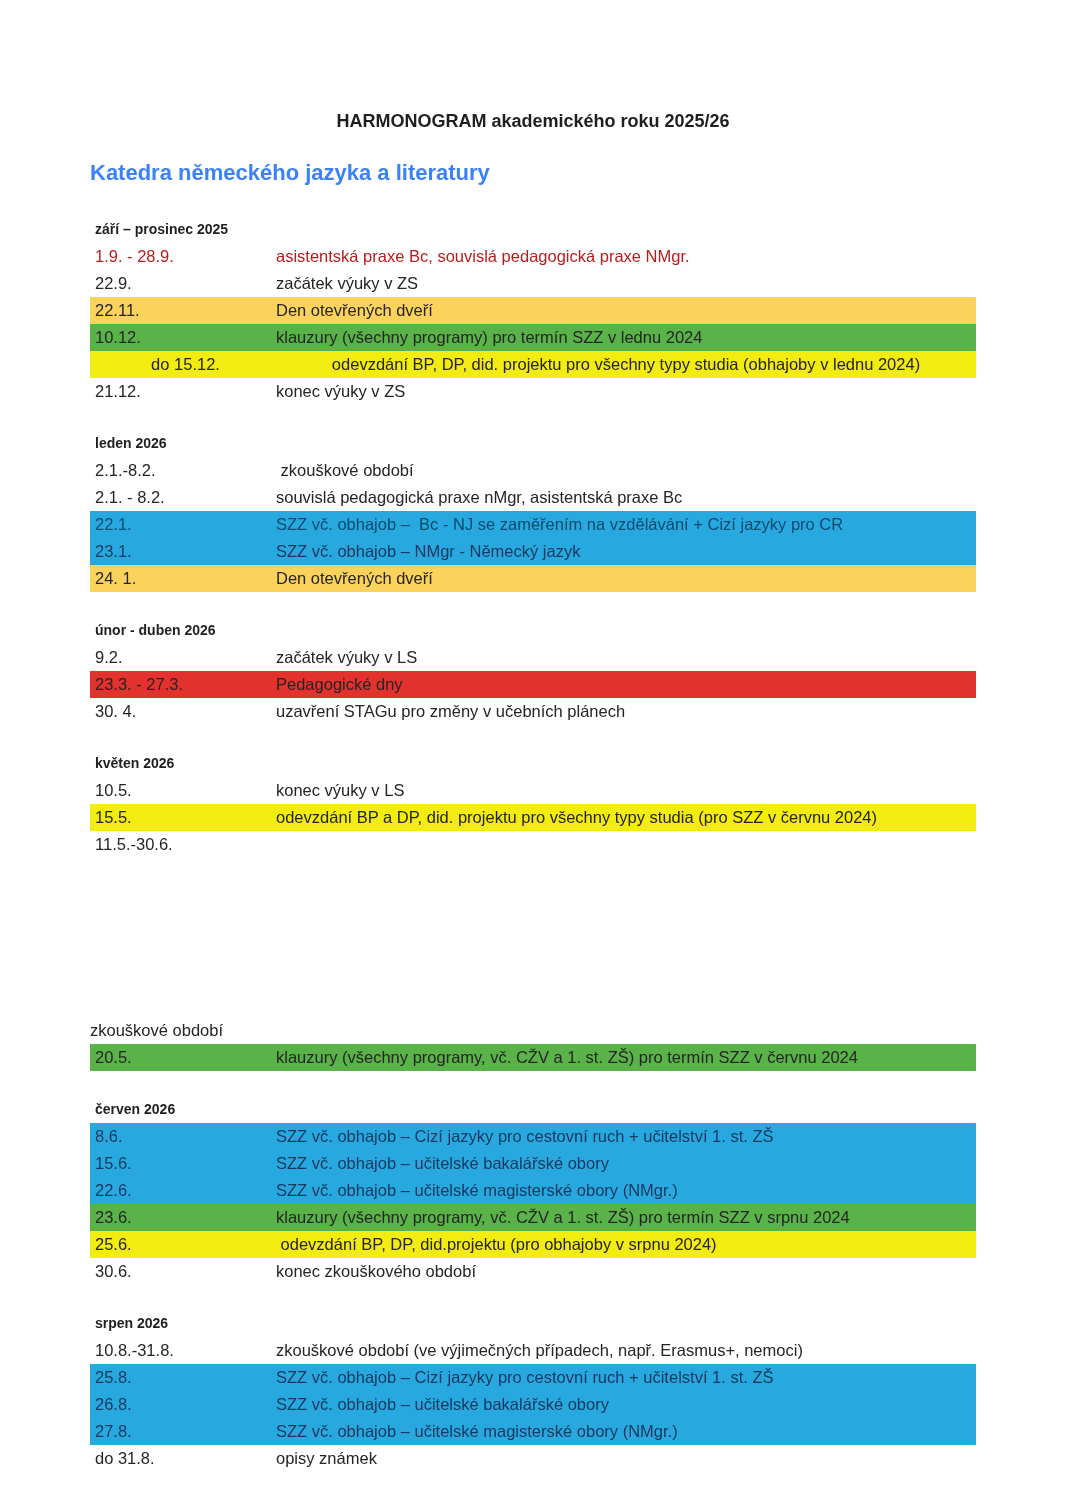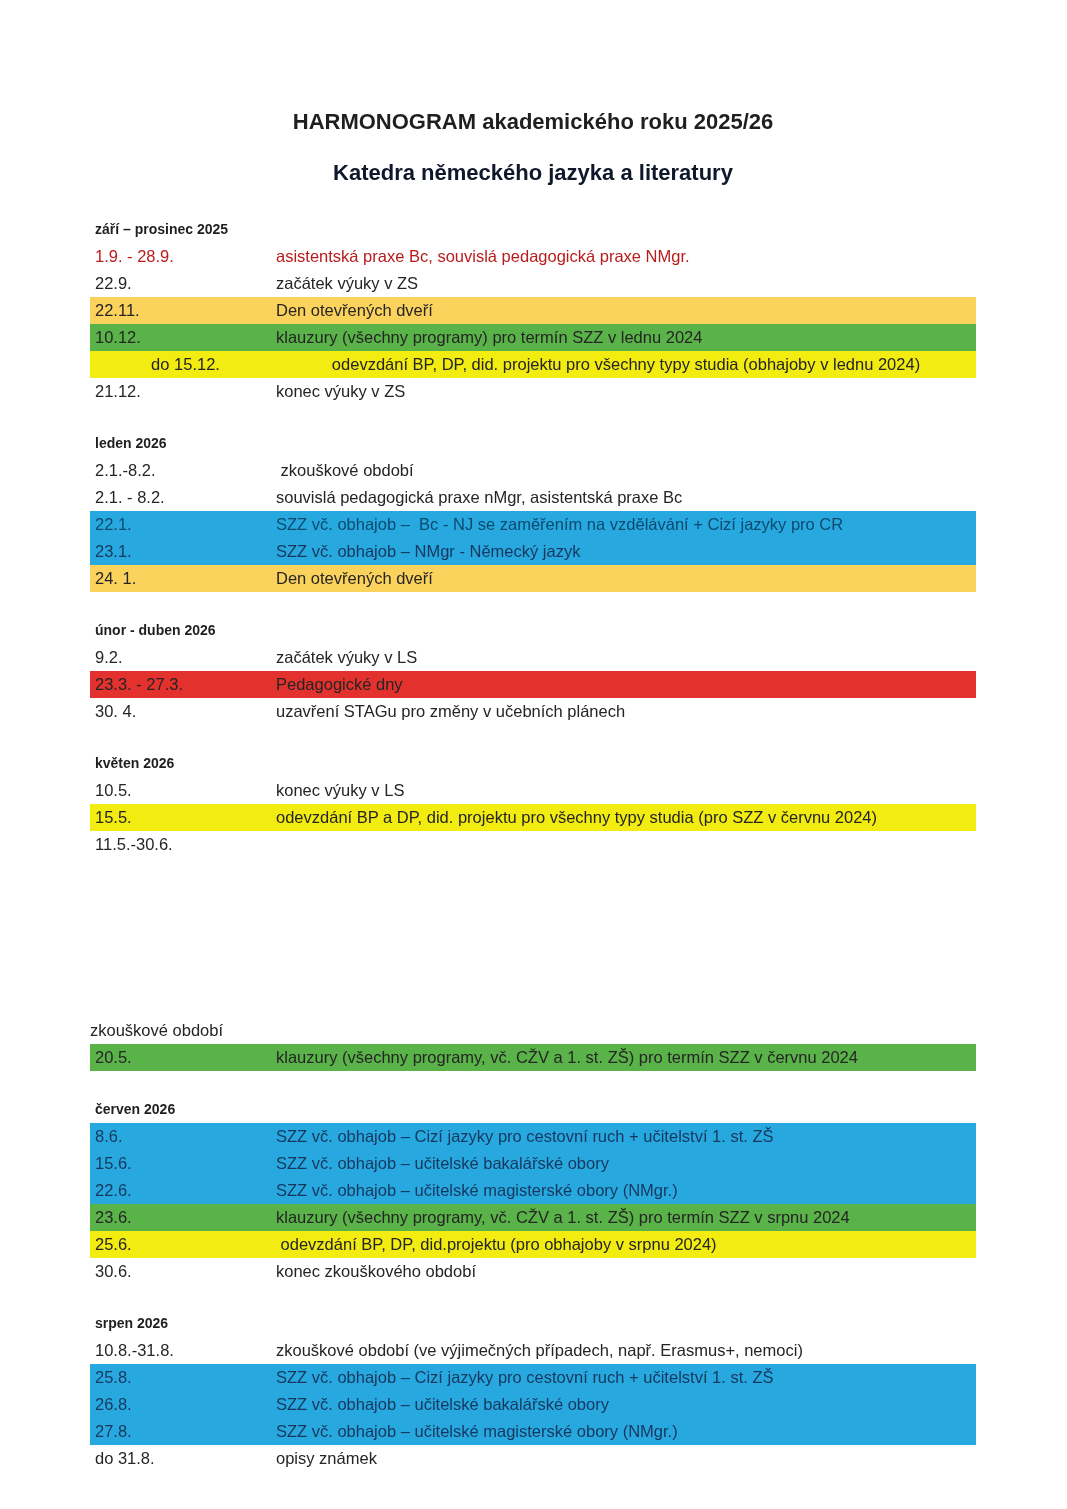--- a/index.html
+++ b/index.html
@@ -17,32 +17,31 @@
   }
   .content {
     position: absolute;
     left: 90px;
     top: 0;
     width: 886px;
   }
   .doc-title {
     margin-top: 108px;
     text-align: center;
+    font-size: 18px;
+    font-weight: bold;
+    line-height: 27px;
+    color: #1f1f1f;
+  }
+  .doc-subtitle {
+    margin-top: 24px;
     font-size: 22px;
     font-weight: bold;
     line-height: 27px;
-    color: #1f1f1f;
-  }
-  .doc-subtitle {
-    margin-top: 24px;
-    text-align: center;
-    font-size: 22px;
-    font-weight: bold;
-    line-height: 27px;
-    color: #0f172a;
+    color: #3b82f6;
   }
   .sections {
     margin-top: 30px;
   }
   .section {
     margin-bottom: 25px;
   }
   .section-heading {
     font-size: 14px;
     font-weight: bold;

